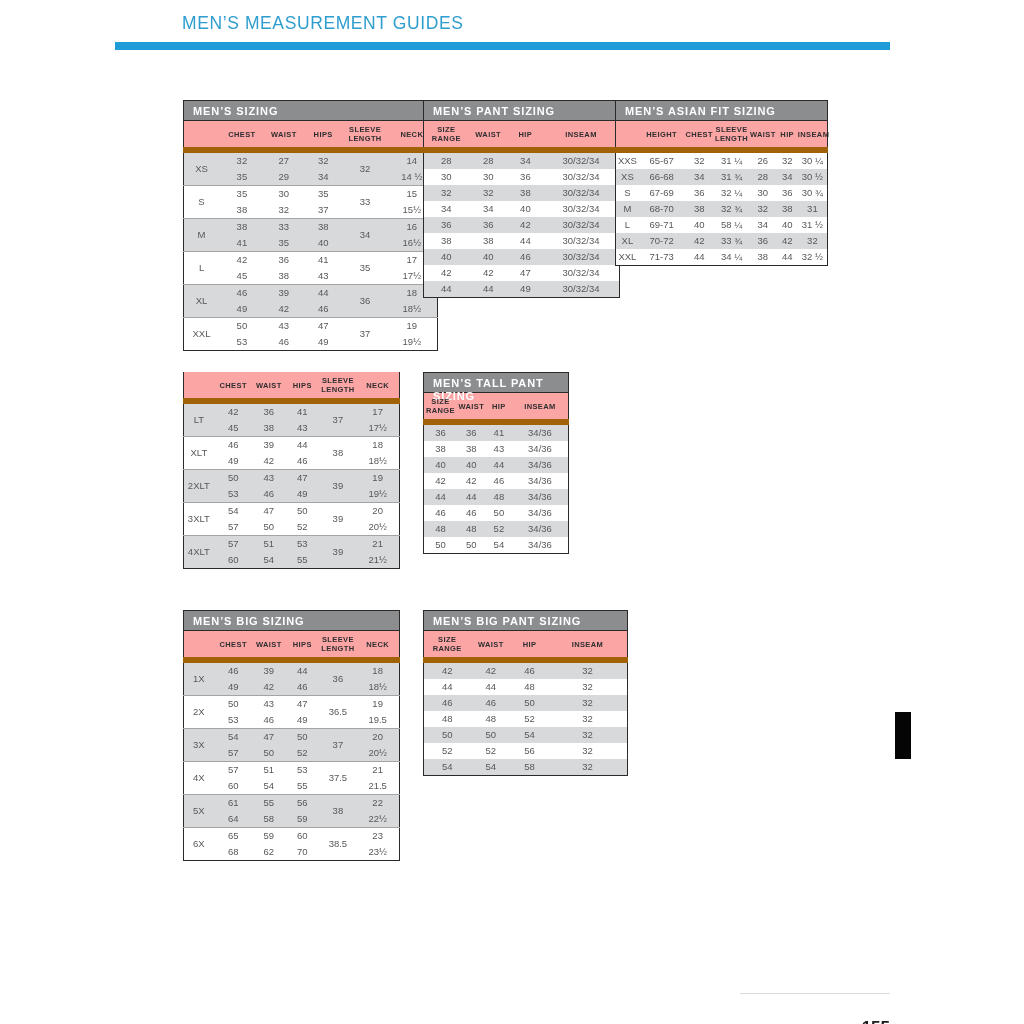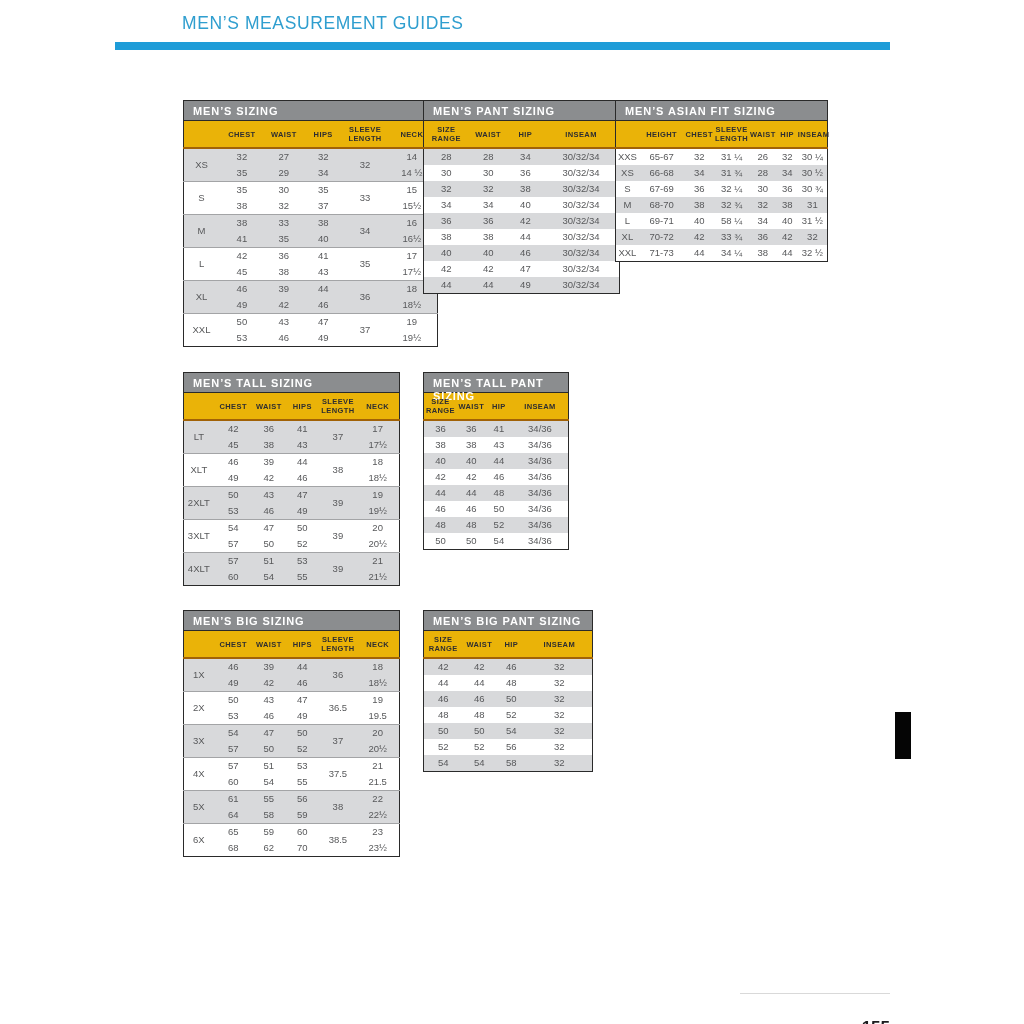--- a/index.html
+++ b/index.html
@@ -25,21 +25,21 @@
     height:21px; line-height:13px;
   }
   .table-block table {
     width:100%; border-collapse:collapse; table-layout:fixed;
     border:1px solid #2a2a2a; border-top:none;
   }
   .table-block th {
     font-size:7.5px; font-weight:bold; color:#2e2e30;
     letter-spacing:0.4px; text-align:center; vertical-align:middle;
     padding:4px 0; line-height:9px; white-space:pre-line;
-    border-bottom:2px solid #a16207; background:#eab308;margin-left:7px;
+    border-bottom:6px solid #a16207; background:#fca5a5;margin-left:7px;
   }
   .table-block td {
     font-size:9.5px; color:#57585a; text-align:center;
     height:16px; line-height:16px; padding:0; vertical-align:middle;
     background:#ffffff;
   }
   .table-block tr.shaded td { background:#d8d9db; }
   .table-block tr.group-first td { border-top:1px solid #a3a4a6; }
 
   .edge-tab {
@@ -337,21 +337,20 @@
             <td>34 ¼</td>
             <td>38</td>
             <td>44</td>
             <td>32 ½</td>
           </tr>
         </tbody>
       </table>
     </div>
 
   <div class="table-block" style="left:183px; top:372px; width:217px;">
-      <div class="tbl-title">MEN’S TALL SIZING</div>
       <table>
         <colgroup>
           <col style="width: 14%;">
           <col style="width: 18%;">
           <col style="width: 15%;">
           <col style="width: 16%;">
           <col style="width: 17%;">
           <col style="width: 20%;">
         </colgroup>
         <thead>
@@ -615,21 +614,21 @@
           <tr>
             <td>68</td>
             <td>62</td>
             <td>70</td>
             <td>23½</td>
           </tr>
         </tbody>
       </table>
     </div>
 
-  <div class="table-block" style="left:423px; top:610px; width:170px;">
+  <div class="table-block" style="left:423px; top:610px; width:205px;">
       <div class="tbl-title">MEN’S BIG PANT SIZING</div>
       <table>
         <colgroup>
           <col style="width: 23%;">
           <col style="width: 20%;">
           <col style="width: 18%;">
           <col style="width: 39%;">
         </colgroup>
         <thead>
           <tr>

